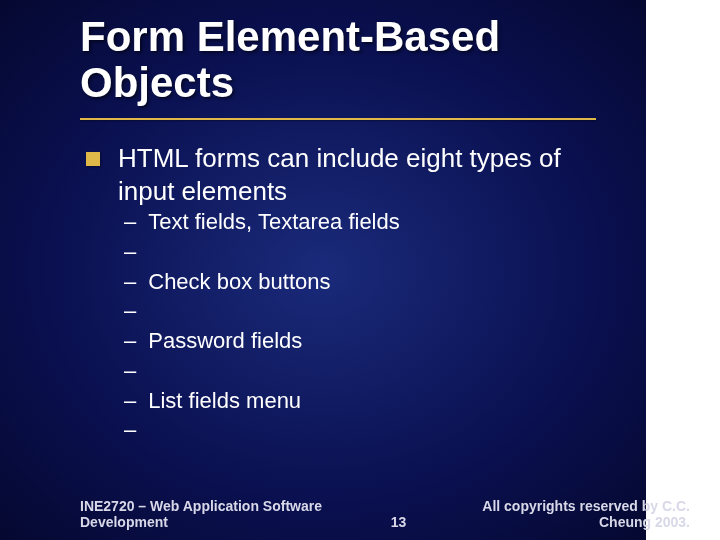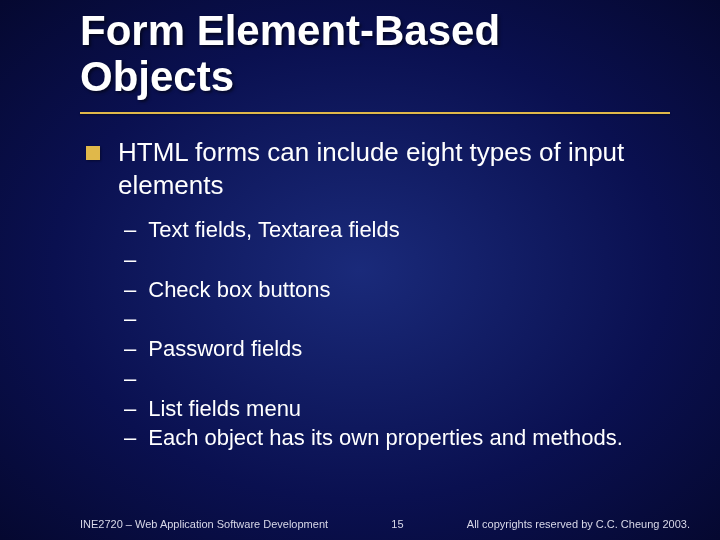--- a/index.html
+++ b/index.html
@@ -1,24 +1,24 @@
 <!DOCTYPE html>
 <html><head>
 <meta charset="utf-8">
 <style>
   * { margin: 0; padding: 0; box-sizing: border-box; }
   html, body { width: 720px; height: 540px; overflow: hidden; }
   .slide {
-    width: 720px;
+    width: 646px;
     height: 540px;
     background: radial-gradient(ellipse at center, #1a2a7a 0%, #0a1050 60%, #050830 100%);
     color: #ffffff;
     font-family: Verdana, Tahoma, Arial, sans-serif;
     position: relative;
-    padding: 8px 50px 30px 80px;
+    padding: 14px 50px 30px 80px;
   }
   .title {
     font-size: 42px;
     font-weight: bold;
     line-height: 1.1;
     margin-bottom: 12px;
     text-shadow: 2px 2px 3px rgba(0,0,0,0.5);
   }
   .underline {
     height: 2px;
@@ -28,21 +28,20 @@
     box-shadow: 0 1px 2px rgba(0,0,0,0.4);
   }
   .body {
     padding-left: 6px;
   }
   .level1 {
     display: flex;
     align-items: flex-start;
     font-size: 26px;
     line-height: 1.25;
-    margin-bottom: 14px;
   }
   .bullet-sq {
     width: 14px;
     height: 14px;
     background: #e0b84a;
     margin-top: 10px;
     margin-right: 18px;
     flex-shrink: 0;
     box-shadow: 1px 1px 2px rgba(0,0,0,0.4);
   }
@@ -62,22 +61,23 @@
   }
   .footer {
     position: absolute;
     bottom: 10px;
     left: 0;
     width: 720px;
     padding: 0 30px 0 80px;
     display: flex;
     justify-content: space-between;
     align-items: flex-end;
-    font-size: 11px;
+    font-size: 14px;
     color: #d8d8e8;
+    font-weight: bold;
   }
   .footer-left { text-align: left; }
   .footer-center { text-align: center; flex: 0 0 60px; }
   .footer-right { text-align: right; }
 </style>
 </head>
 <body>
 
 <div class="slide">
 
@@ -115,24 +115,23 @@
       </div>
       <div class="level2">
         <span class="dash">–</span>
       </div>
       <div class="level2">
         <span class="dash">–</span>
         <span>List fields menu</span>
       </div>
       <div class="level2">
         <span class="dash">–</span>
-        <span>Each object has its own properties and methods.</span>
       </div>
     </div>
   </div>
 
   <div class="footer">
     <div class="footer-left">INE2720 – Web Application Software Development</div>
-    <div class="footer-center">15</div>
+    <div class="footer-center">13</div>
     <div class="footer-right">All copyrights reserved by C.C. Cheung 2003.</div>
   </div>
 
 </div>
 
 </body></html>

